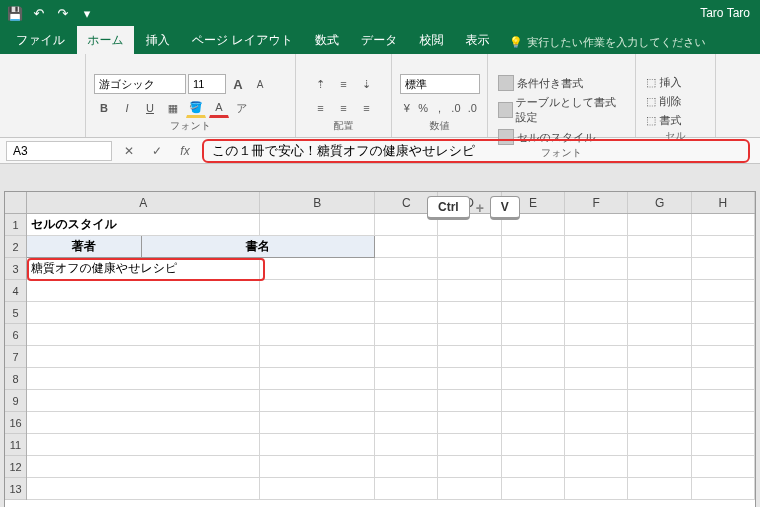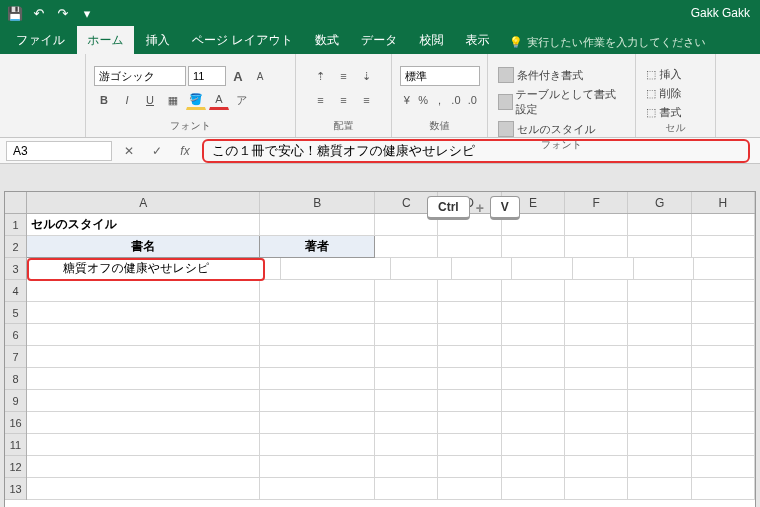--- a/index.html
+++ b/index.html
@@ -5,21 +5,21 @@
 * { margin:0; padding:0; box-sizing:border-box; font-family:"Meiryo","游ゴシック",sans-serif; }
 body { background:#e6e6e6; overflow:hidden; width:760px; height:507px; }
 .topbar { background:#0d7044; height:26px; display:flex; align-items:center; padding:0 6px; gap:6px; }
 .topbar .qicon { width:18px; height:18px; color:#fff; display:flex; align-items:center; justify-content:center; font-size:13px; }
 .topbar .title { color:#fff; font-size:12px; margin-left:auto; margin-right:4px; }
 .tabbar { background:#0d7044; height:28px; display:flex; align-items:flex-end; padding:0 6px; gap:2px; }
 .tab { color:#fff; font-size:12px; padding:6px 10px 5px; cursor:pointer; }
 .tab.active { background:#f3f3f3; color:#0d7044; }
 .tell { color:#d5ead9; font-size:11px; display:flex; align-items:center; gap:4px; padding:4px 8px; }
 .ribbon { background:#f3f3f3; border-bottom:1px solid #c6c6c6; height:84px; display:flex; }
-.group { border-right:1px solid #d0d0d0; padding:12px 8px 2px; display:flex; flex-direction:column; justify-content:space-between; }
+.group { border-right:1px solid #d0d0d0; padding:20px 8px 2px; display:flex; flex-direction:column; justify-content:space-between; }
 .group-body { display:flex; gap:6px; align-items:center; flex:1; }
 .group-label { font-size:10px; color:#666; text-align:center; padding-bottom:2px; }
 .btn-big { display:flex; flex-direction:column; align-items:center; font-size:10px; color:#444; gap:2px; }
 .ico { width:22px; height:22px; background:#ccc; border:1px solid #aaa; }
 .ico.sm { width:16px; height:16px; }
 .col { display:flex; flex-direction:column; gap:3px; }
 .font-sel { display:flex; gap:2px; align-items:center; }
 .sel { border:1px solid #b0b0b0; background:#fff; font-size:11px; height:20px; padding:0 4px; display:flex; align-items:center; }
 .sel.name { width:92px; }
 .sel.size { width:38px; }
@@ -49,21 +49,21 @@
 .style-item { font-size:11px; color:#444; display:flex; align-items:center; gap:3px; padding:1px 2px; }
 </style>
 </head>
 <body>
 
 <div class="topbar">
   <span class="qicon">💾</span>
   <span class="qicon">↶</span>
   <span class="qicon">↷</span>
   <span class="qicon">▾</span>
-  <span class="title">Gakk Gakk</span>
+  <span class="title">Taro Taro</span>
 </div>
 
 <div class="tabbar">
   <div class="tab">ファイル</div>
   <div class="tab active">ホーム</div>
   <div class="tab">挿入</div>
   <div class="tab">ページ レイアウト</div>
   <div class="tab">数式</div>
   <div class="tab">データ</div>
   <div class="tab">校閲</div>
@@ -201,31 +201,31 @@
         <div class="cc bold" style="width: 236px;">セルのスタイル</div>
         <div class="cc" style="width: 116px;"></div>
         <div class="cc" style="width: 64px;"></div>
         <div class="cc" style="width: 64px;"></div>
         <div class="cc" style="width: 64px;"></div>
         <div class="cc" style="width: 64px;"></div>
         <div class="cc" style="width: 64px;"></div>
         <div class="cc" style="width: 64px;"></div>
       </div>
       <div class="crow">
+        <div class="cc header" style="width: 116px;">著者</div>
         <div class="cc header" style="width: 236px;">書名</div>
-        <div class="cc header" style="width: 116px;">著者</div>
-        <div class="cc" style="width: 64px;"></div>
-        <div class="cc" style="width: 64px;"></div>
-        <div class="cc" style="width: 64px;"></div>
-        <div class="cc" style="width: 64px;"></div>
-        <div class="cc" style="width: 64px;"></div>
-        <div class="cc" style="width: 64px;"></div>
-      </div>
-      <div class="crow">
-        <div class="cc" style="width: 236px; margin-left: 32px;">糖質オフの健康やせレシピ</div>
+        <div class="cc" style="width: 64px;"></div>
+        <div class="cc" style="width: 64px;"></div>
+        <div class="cc" style="width: 64px;"></div>
+        <div class="cc" style="width: 64px;"></div>
+        <div class="cc" style="width: 64px;"></div>
+        <div class="cc" style="width: 64px;"></div>
+      </div>
+      <div class="crow">
+        <div class="cc" style="width: 236px;">糖質オフの健康やせレシピ</div>
         <div class="cc" style="width: 116px;"></div>
         <div class="cc" style="width: 64px;"></div>
         <div class="cc" style="width: 64px;"></div>
         <div class="cc" style="width: 64px;"></div>
         <div class="cc" style="width: 64px;"></div>
         <div class="cc" style="width: 64px;"></div>
         <div class="cc" style="width: 64px;"></div>
       </div>
       <div class="crow">
         <div class="cc" style="width: 236px;"></div>

